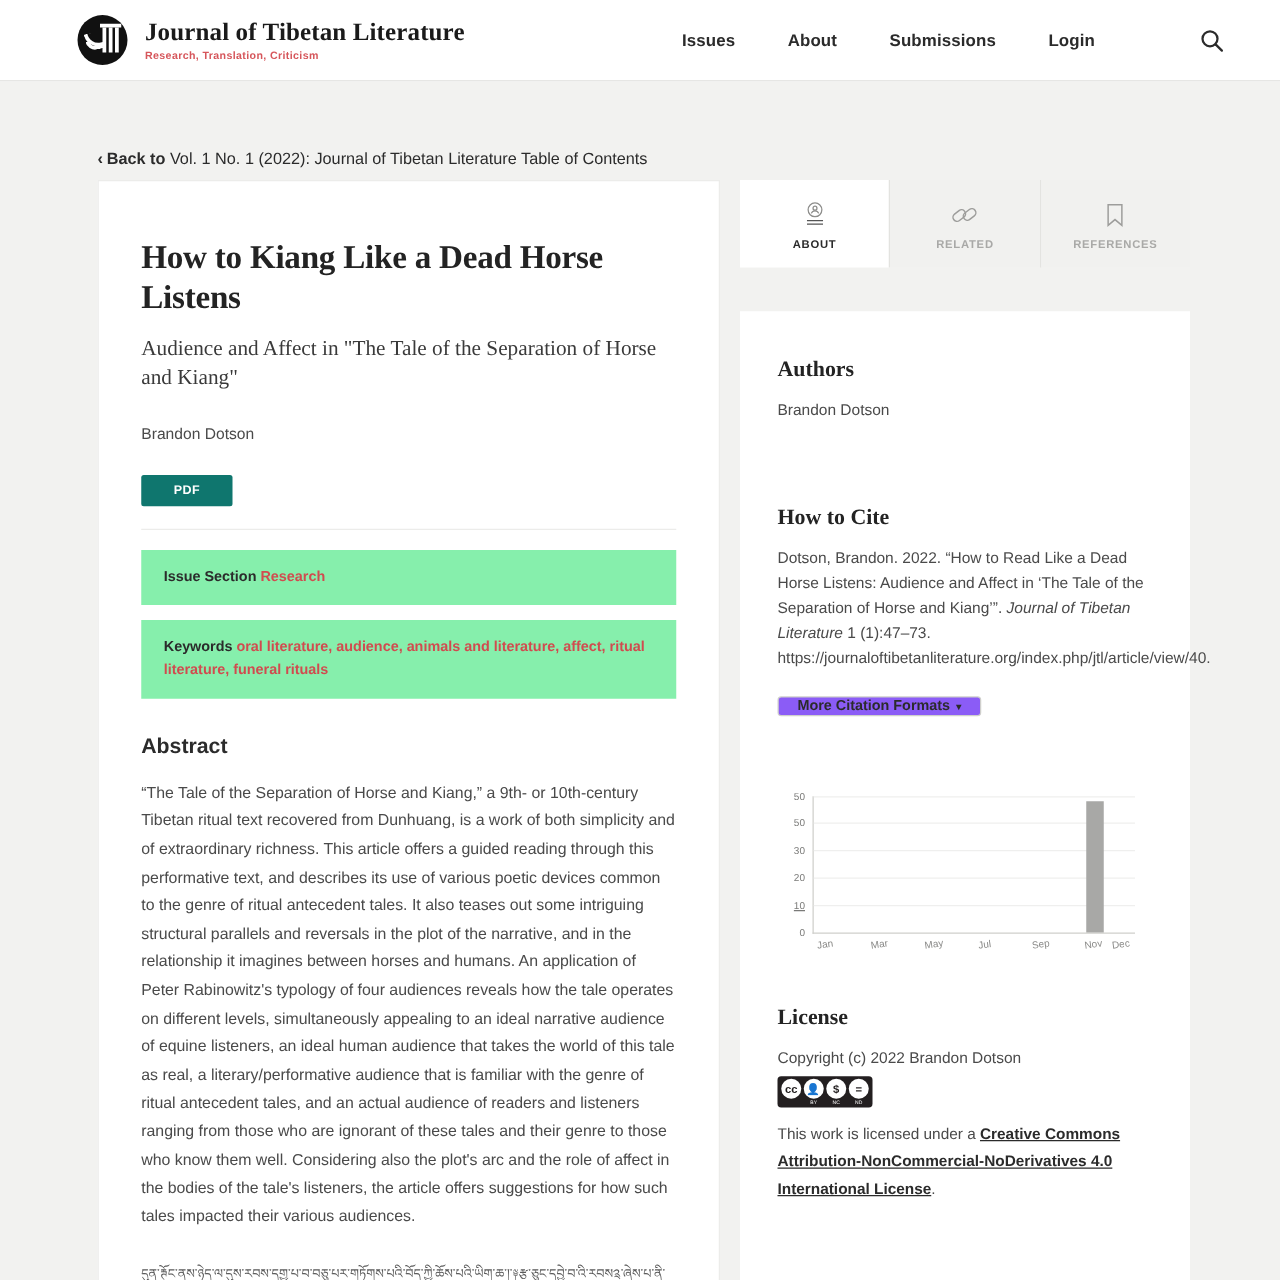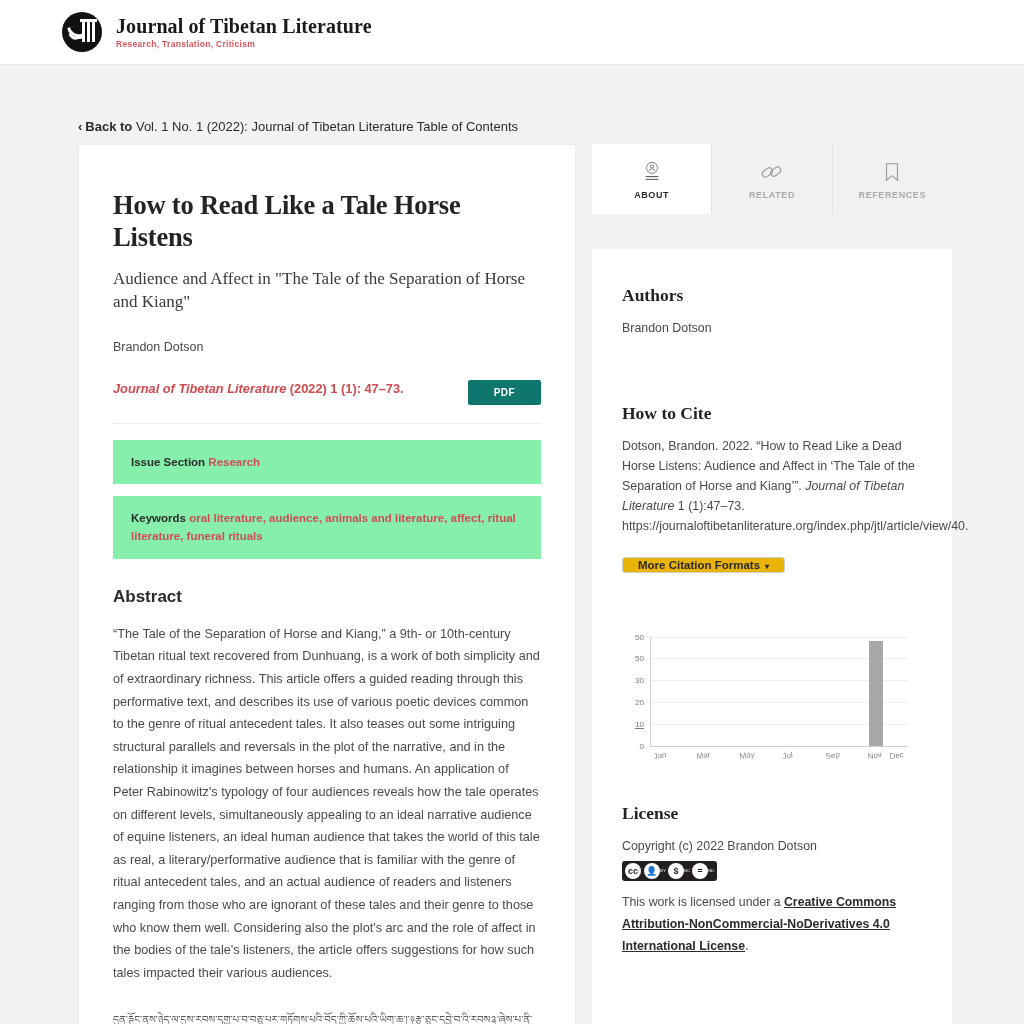--- a/index.html
+++ b/index.html
@@ -139,21 +139,21 @@
   .side-h {
     font-family:"Liberation Serif", serif;
     font-size:17.5px; font-weight:700; color:#232323; margin:0 0 12px 0;
   }
   .side-p { font-size:12.4px; color:#4a4a4a; line-height:1.7; margin:0; }
   .side-gap { height:26px; }
   .side-gap-lg { height:38px; }
   .cite-body { font-size:12.4px; color:#4a4a4a; line-height:1.62; margin:0 0 18px 0; }
   .cite-body i { font-style:italic; }
   .fmt-btn {
-    background:#eab308; border:1px solid #cfcfcc; border-radius:3px;
+    background:#8b5cf6; border:1px solid #cfcfcc; border-radius:3px;
     padding:1px 15px; font-size:11.5px; font-weight:700; color:#2b2b2b;
     cursor:pointer; font-family:"Liberation Sans", sans-serif;
   }
   .fmt-btn .caret { font-size:8px; margin-left:5px; }
 
   
   .chart { position:relative; width:292px; height:140px; margin:20px 0 6px 0; }
   .chart .plot { position:absolute; left:28px; top:6px; right:6px; bottom:24px;
                  border-left:1px solid #cfcfcc; border-bottom:1px solid #cfcfcc; }
   .chart .gl { position:absolute; left:0; right:0; height:1px; background:#efefee; }
@@ -171,21 +171,21 @@
   .cc-badge {
     display:inline-flex; align-items:center; background:#231f20;
     border-radius:3px; padding:2px 3px; gap:2px; margin:4px 0 10px 0;
   }
   .cc-circle {
     width:16px; height:16px; border-radius:50%; background:#fff; color:#231f20;
     font-size:9px; font-weight:700; display:flex; align-items:center;
     justify-content:center; font-family:"Liberation Sans", sans-serif;
   }
   .cc-sub { font-size:4px; color:#fff; text-align:center; letter-spacing:.2px; }
-  .cc-cell { display:flex; flex-direction:row; align-items:center; }
+  .cc-cell { display:flex; flex-direction:column; align-items:center; }
   .lic-text { font-size:12.3px; color:#4a4a4a; line-height:1.8; margin:0; }
   .lic-text a { color:#2b2b2b; font-weight:700; text-decoration:underline; }
 </style>
 </head>
 <body>
 
 <div class="site-header">
   <div class="brand">
     <div class="logo-mark">
       <span class="bar cap"></span>
@@ -193,39 +193,47 @@
         <span class="bar b2"></span>
         <span class="bar b3"></span>
       <span class="swoosh"></span>
         <span class="swoosh2"></span>
     </div>
     <div class="brand-text">
       <div class="brand-title">Journal of Tibetan Literature</div>
       <div class="brand-sub">Research, Translation, Criticism</div>
     </div>
   </div>
+  <nav class="nav">
+    <a href="#">Issues</a>
+    <a href="#">About</a>
+    <a href="#">Submissions</a>
+    <a href="#">Login</a>
+    <span class="search-btn">
+      <svg width="19" height="19" viewBox="0 0 19 19" fill="none" stroke="#2b2b2b" stroke-width="1.8">
+        <circle cx="8" cy="8" r="6"></circle>
+          <line x1="12.5" y1="12.5" x2="17.5" y2="17.5" stroke-linecap="round"></line>
+      </svg>
+    </span>
+  </nav>
 </div>
 
 <div class="breadcrumb">
   <span class="chev">‹</span><span class="bold">Back to</span>
   <span>Vol. 1 No. 1 (2022): Journal of Tibetan Literature Table of Contents</span>
 </div>
 
 <div class="page-wrap">
 
   <div class="article-card">
-    <h1 class="article-title">How to Read Like a Tale Horse Listens</h1>
+    <h1 class="article-title">How to Kiang Like a Dead Horse Listens</h1>
     <div class="article-subtitle">Audience and Affect in "The Tale of the Separation of Horse and Kiang"</div>
     <div class="author-line">Brandon Dotson</div>
 
     <div class="cite-row">
-      <div class="cite-text">
-        <i>Journal of Tibetan Literature</i>
-        <span class="plain">(2022) 1 (1): 47–73.</span>
-      </div>
       <button class="pdf-btn">PDF</button>
     </div>
     <div class="rule"></div>
 
     <div class="meta-box">
       <span class="lbl">Issue Section</span>
       <span class="val">Research</span>
     </div>
 
     <div class="meta-box">

